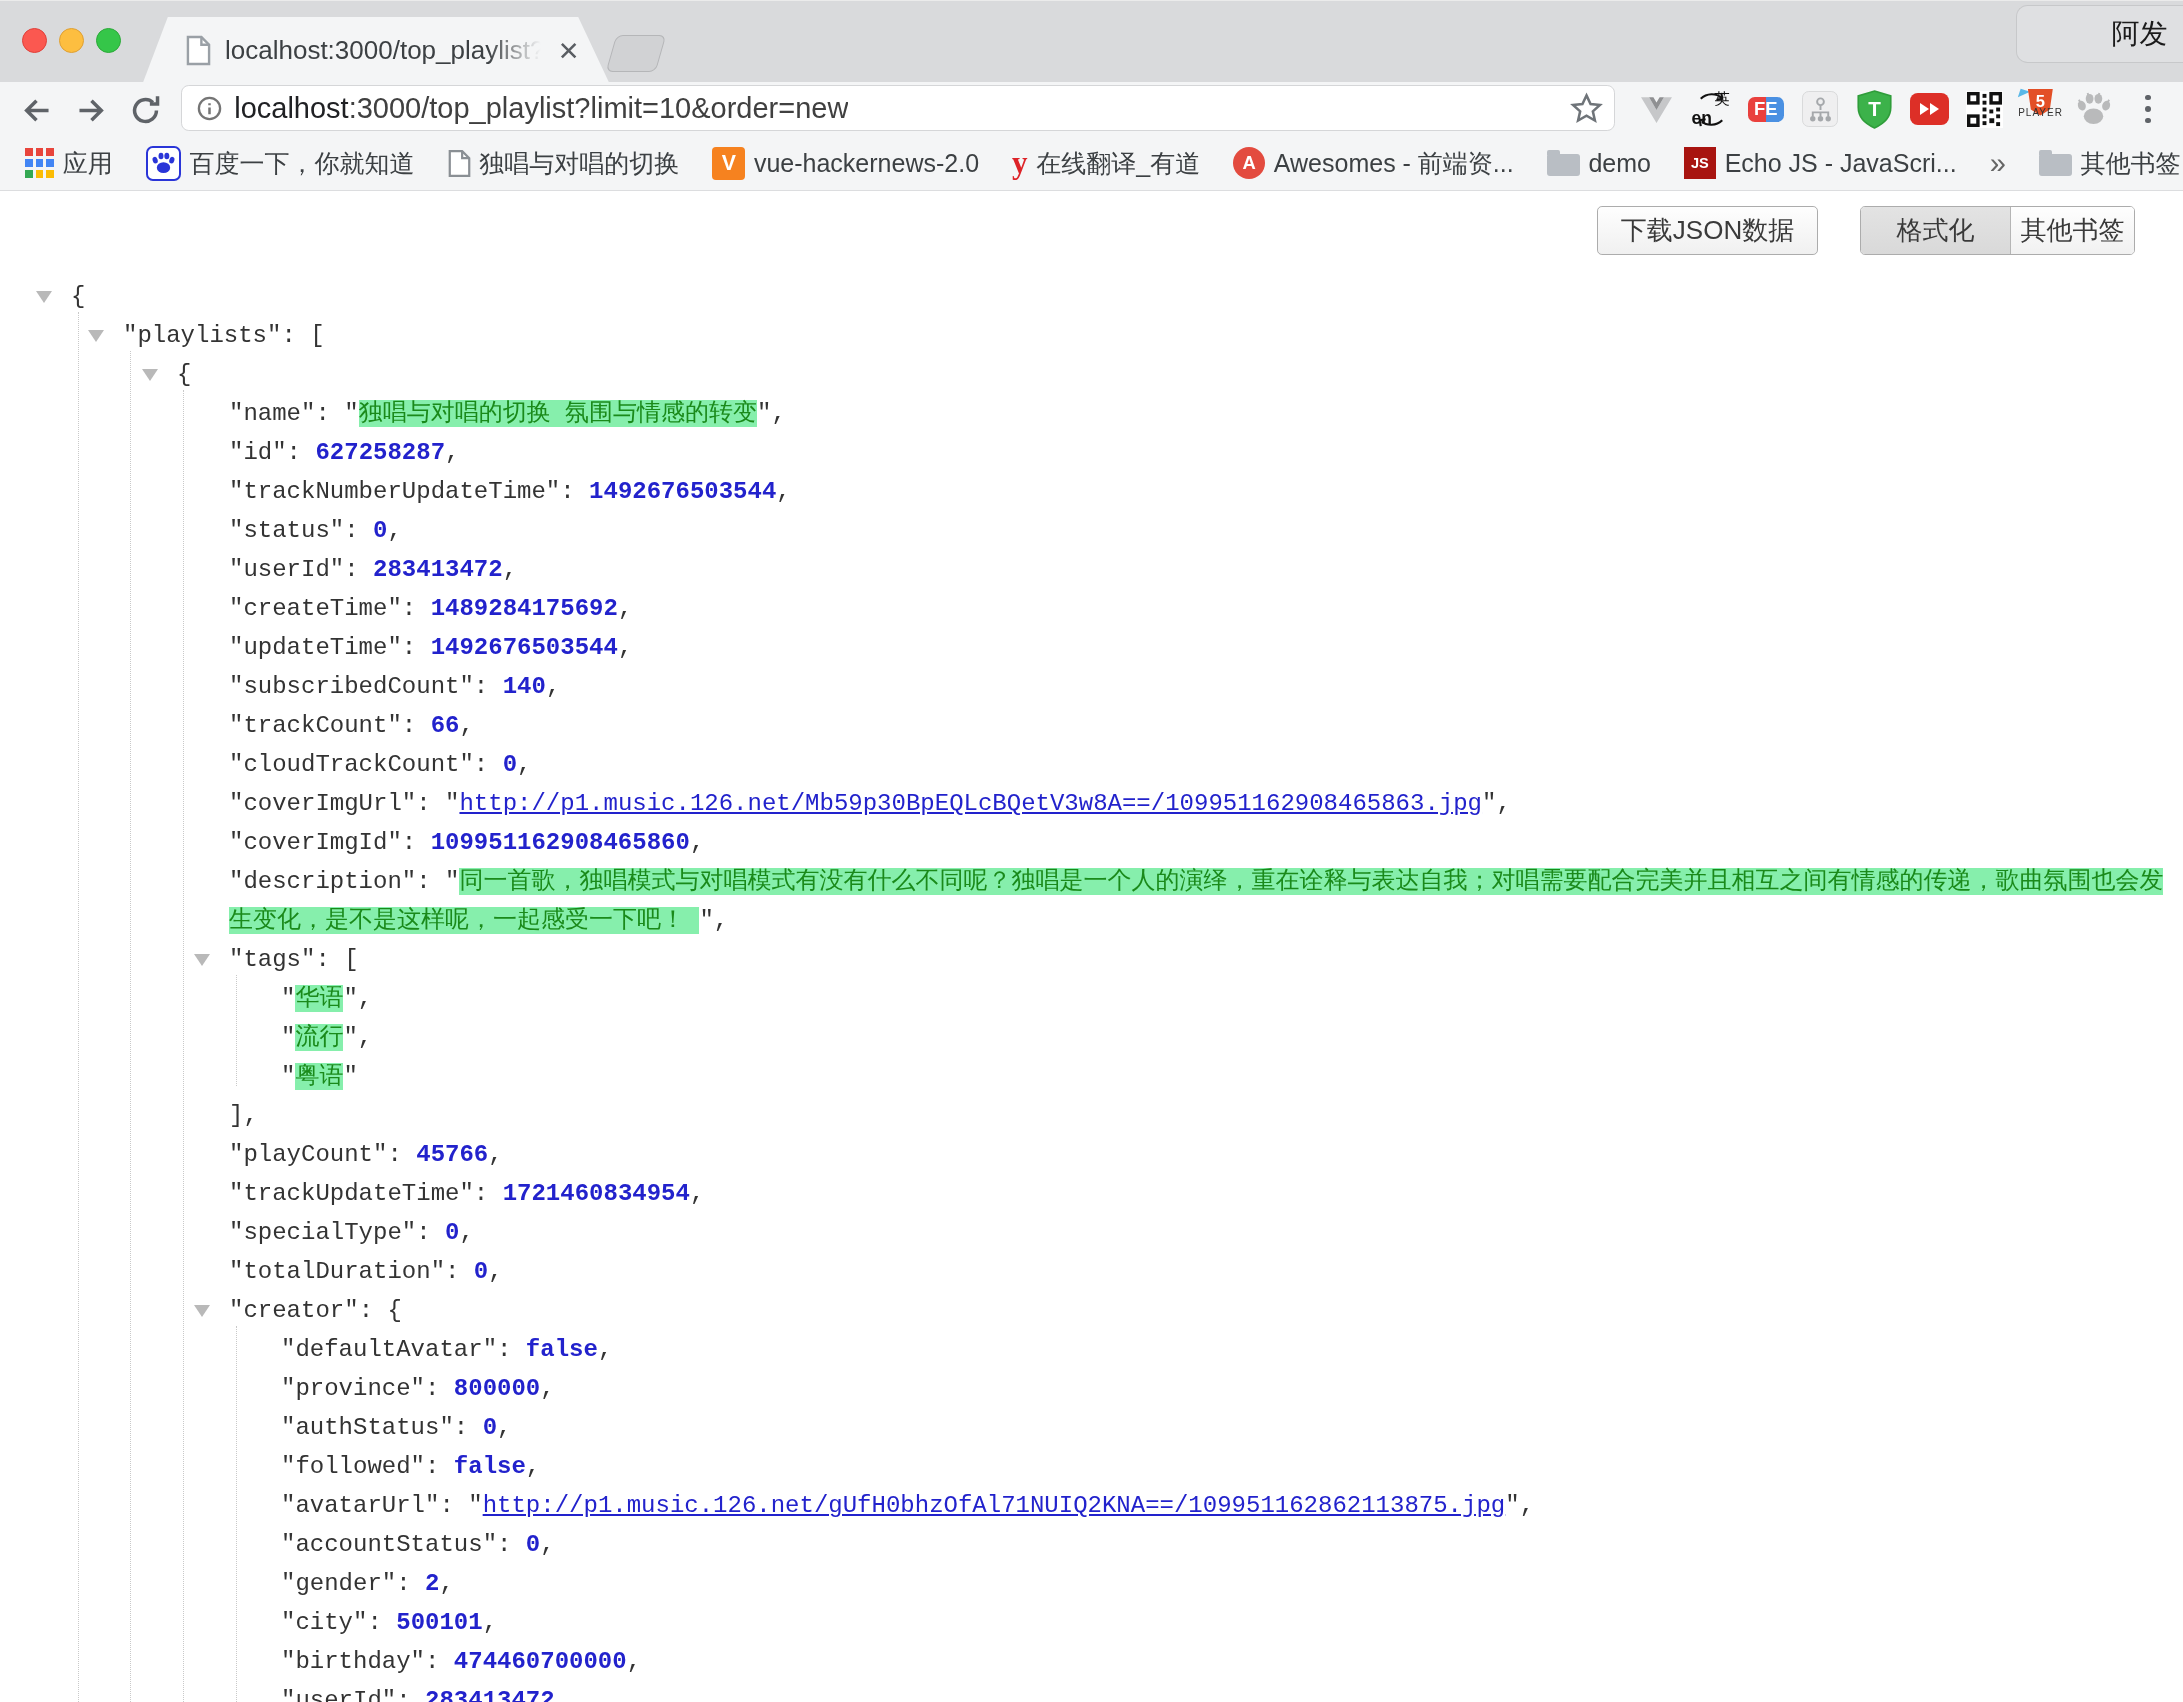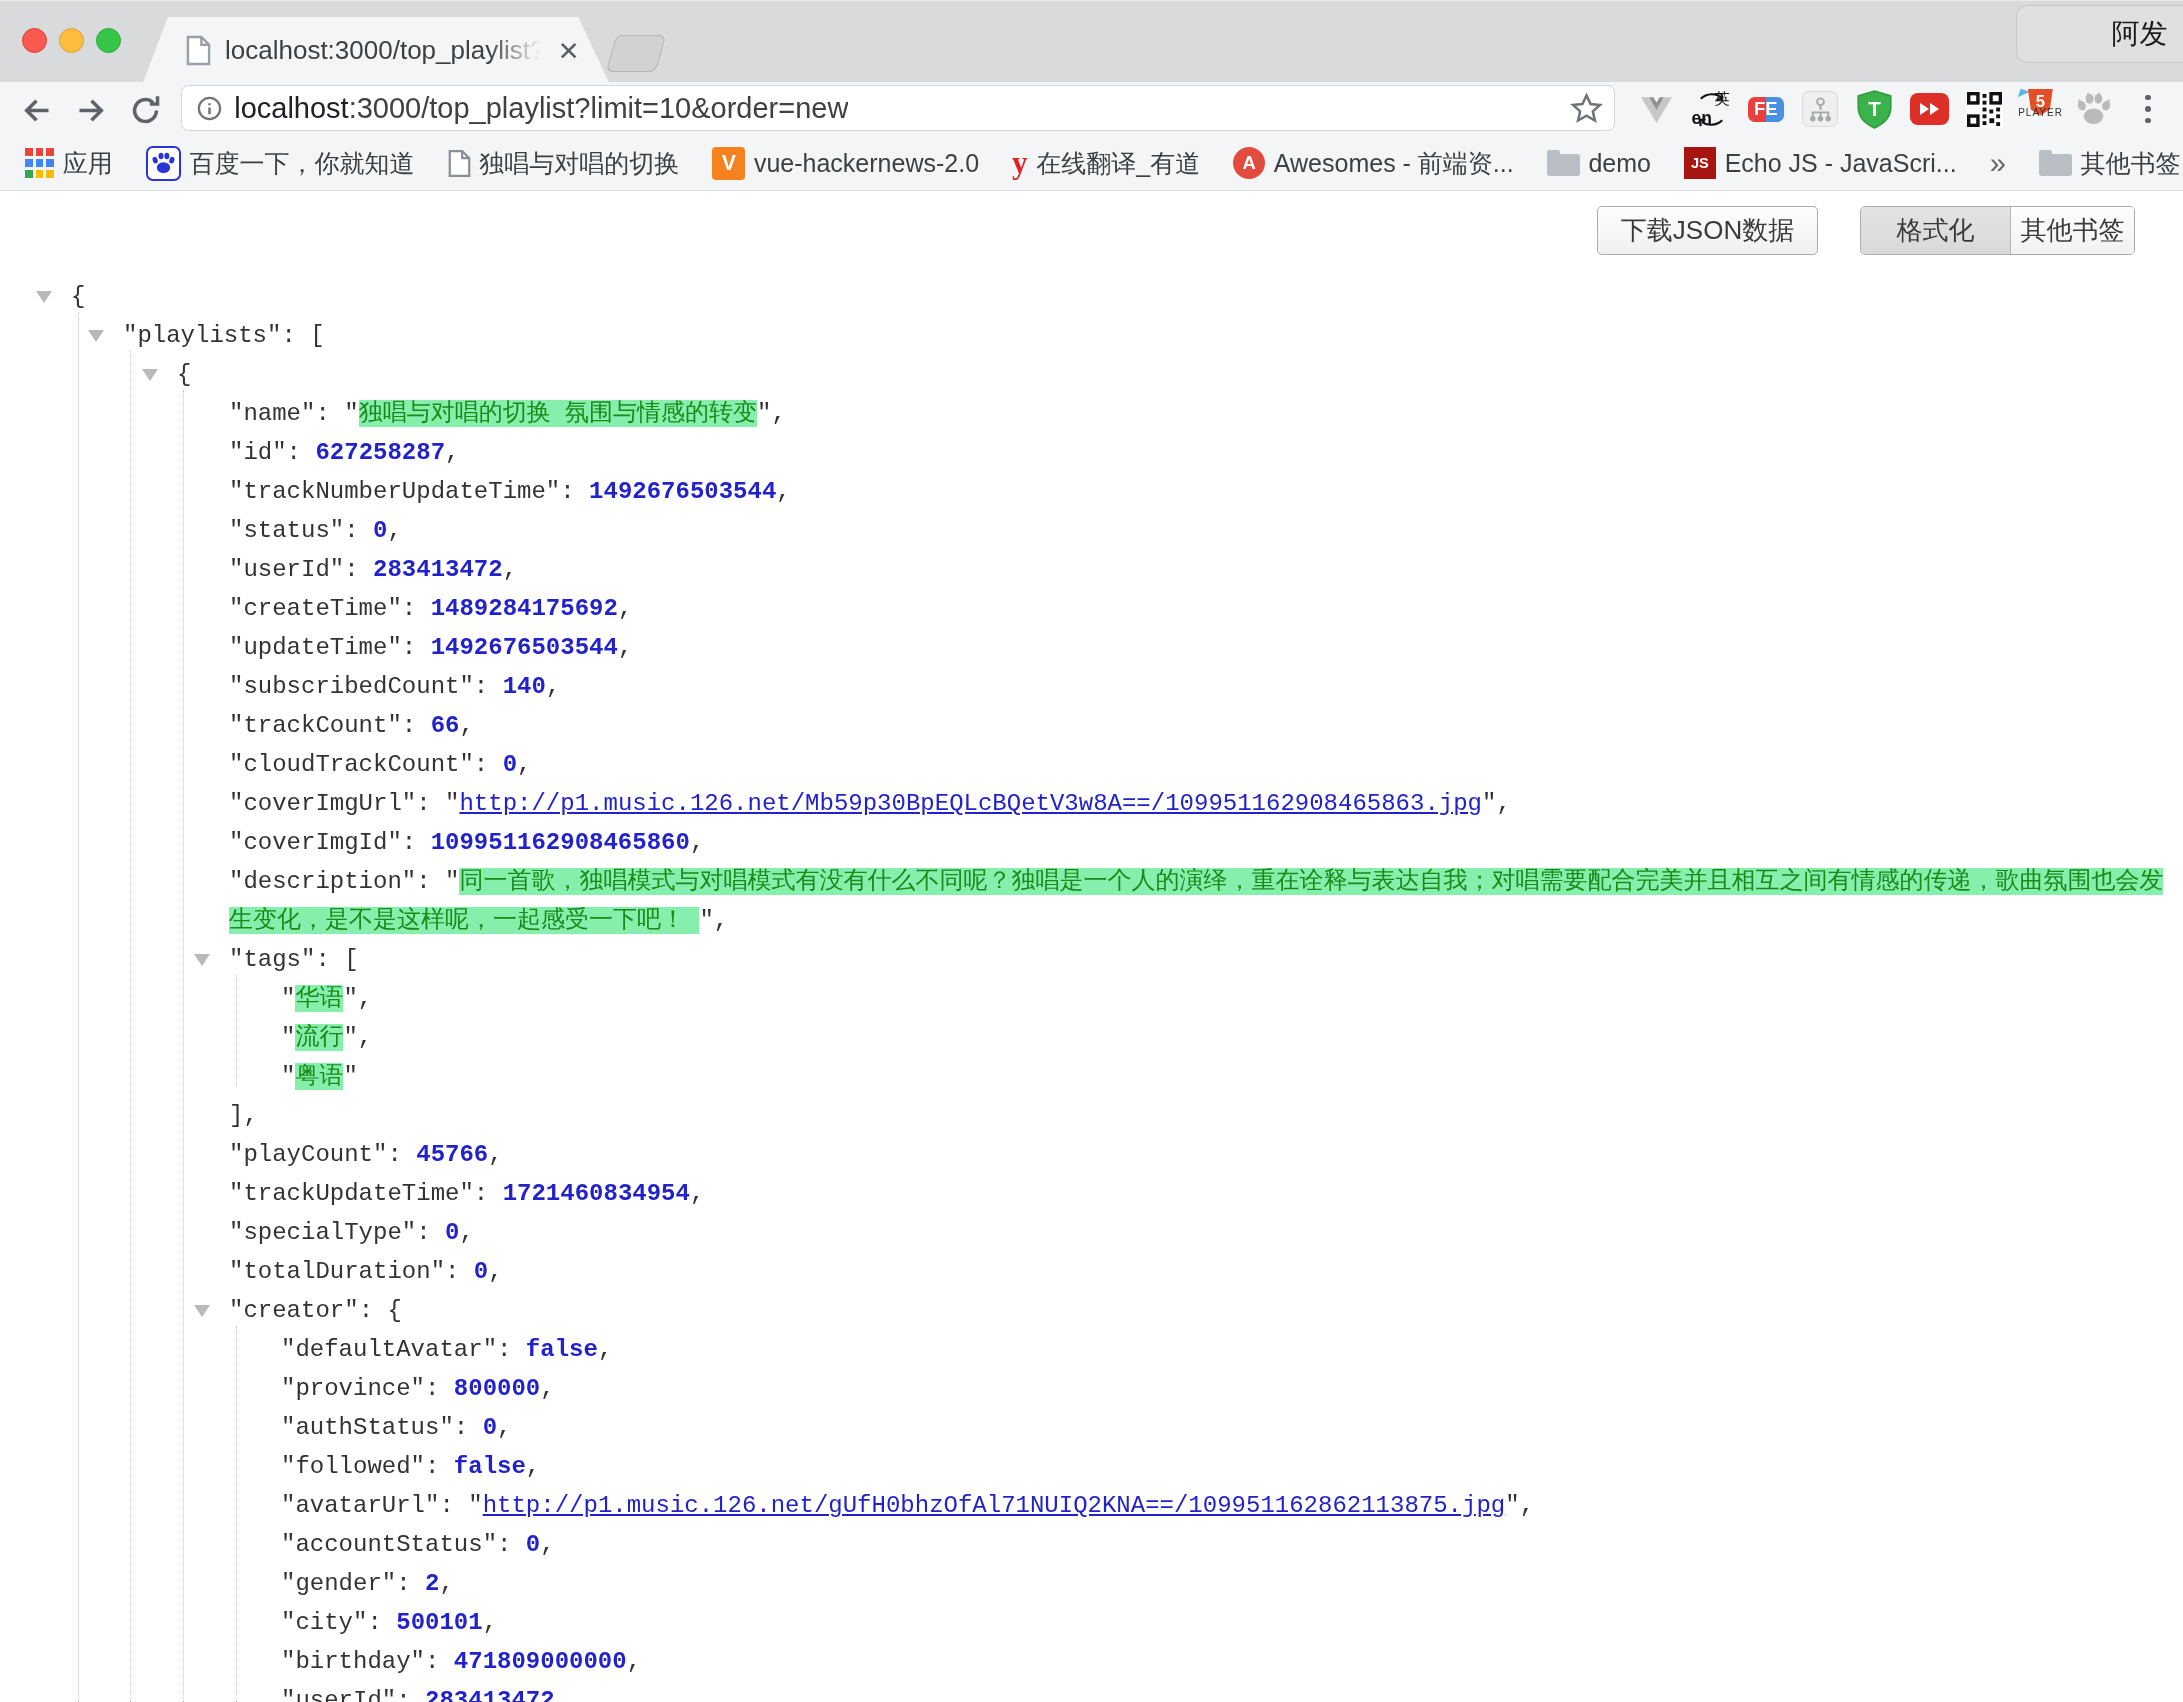--- a/index.html
+++ b/index.html
@@ -357,20 +357,20 @@
           <div class="line" style="padding-left: 229px;"><span class="tri" style="left: 194px;"></span><span class="k">"creator"</span><span class="p">: </span><span class="p">{</span></div>
           <div class="blk" style="--gx: 236px;">
             <div class="line" style="padding-left: 281px;"><span class="k">"defaultAvatar"</span><span class="p">: </span><span class="n">false</span><span class="p">,</span></div>
             <div class="line" style="padding-left: 281px;"><span class="k">"province"</span><span class="p">: </span><span class="n">800000</span><span class="p">,</span></div>
             <div class="line" style="padding-left: 281px;"><span class="k">"authStatus"</span><span class="p">: </span><span class="n">0</span><span class="p">,</span></div>
             <div class="line" style="padding-left: 281px;"><span class="k">"followed"</span><span class="p">: </span><span class="n">false</span><span class="p">,</span></div>
             <div class="line" style="padding-left: 281px;"><span class="k">"avatarUrl"</span><span class="p">: </span><span class="p">"</span><a class="u" href="#">http://p1.music.126.net/gUfH0bhzOfAl71NUIQ2KNA==/109951162862113875.jpg</a><span class="p">"</span><span class="p">,</span></div>
             <div class="line" style="padding-left: 281px;"><span class="k">"accountStatus"</span><span class="p">: </span><span class="n">0</span><span class="p">,</span></div>
             <div class="line" style="padding-left: 281px;"><span class="k">"gender"</span><span class="p">: </span><span class="n">2</span><span class="p">,</span></div>
             <div class="line" style="padding-left: 281px;"><span class="k">"city"</span><span class="p">: </span><span class="n">500101</span><span class="p">,</span></div>
-            <div class="line" style="padding-left: 281px;"><span class="k">"birthday"</span><span class="p">: </span><span class="n">471809000000</span><span class="p">,</span></div>
+            <div class="line" style="padding-left: 281px;"><span class="k">"birthday"</span><span class="p">: </span><span class="n">474460700000</span><span class="p">,</span></div>
             <div class="line" style="padding-left: 281px;"><span class="k">"userId"</span><span class="p">: </span><span class="n">283413472</span></div>
           </div>
         </div>
       </div>
     </div>
   </div>
 
 
 </body></html>

